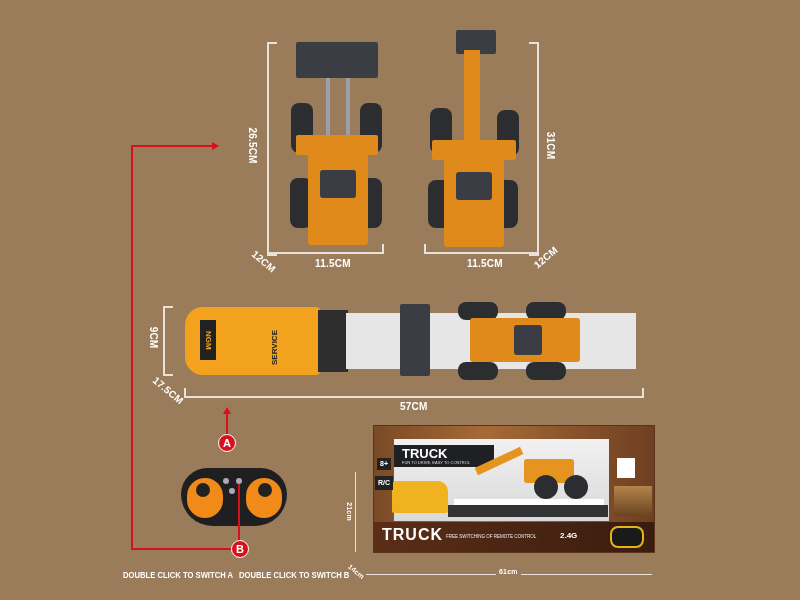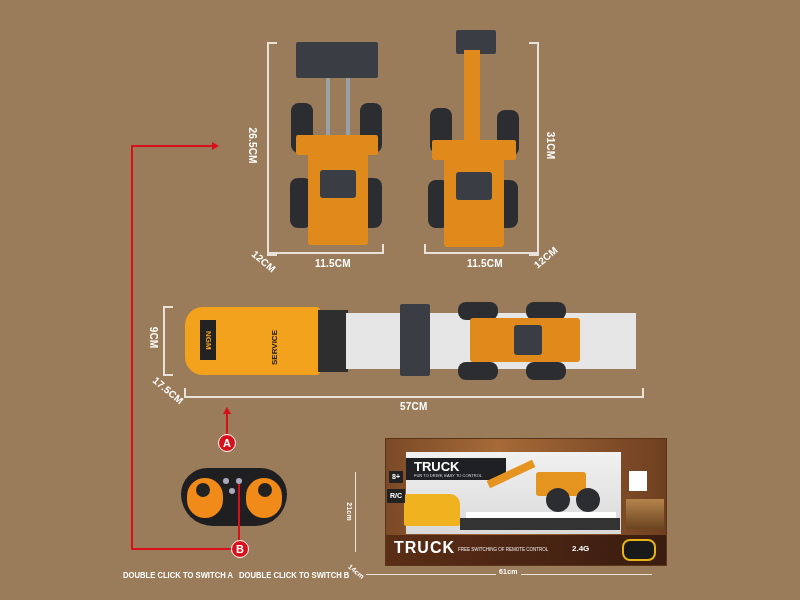--- a/index.html
+++ b/index.html
@@ -9,21 +9,21 @@
   .dimtext{position:absolute;color:#ffffff;font-weight:bold;font-size:10px;font-family:"Liberation Sans",sans-serif;letter-spacing:0.2px;white-space:nowrap;}
   .redline{position:absolute;background:#d8101c;}
   .badge{position:absolute;width:16px;height:16px;border-radius:50%;background:#d8101c;border:1px solid #fff;color:#fff;font-weight:bold;font-size:11px;text-align:center;line-height:16px;font-family:"Liberation Sans",sans-serif;}
   .caption{position:absolute;color:#fff;font-weight:bold;font-size:9px;font-family:"Liberation Sans",sans-serif;transform:scaleX(0.85);transform-origin:left;white-space:nowrap;}
   
   .bucket{position:absolute;background:#3a3d44;border-radius:2px;}
   .tire{position:absolute;background:#2b2d31;border-radius:8px;}
   .body-or{position:absolute;background:#e08a1c;}
   .grey{position:absolute;background:#9aa0a8;}
   
-  .box{position:absolute;left:373px;top:438px;width:280px;height:126px;background:linear-gradient(90deg,#7a4a26,#a66a38 40%,#6e3f20);border:1px solid #5a3418;margin-left:12px;}
+  .box{position:absolute;left:373px;top:425px;width:280px;height:126px;background:linear-gradient(90deg,#7a4a26,#a66a38 40%,#6e3f20);border:1px solid #5a3418;}
   .window{position:absolute;left:20px;top:13px;width:215px;height:82px;background:linear-gradient(180deg,#f1f1f1,#d9d9d9);}
   .boxbottom{position:absolute;left:0;top:96px;width:280px;height:30px;background:linear-gradient(90deg,#5b2e16,#3a1c10);}
 </style>
 </head>
 <body>
 
 <div class="redline" style="left:131px;top:145px;width:2px;height:405px;"></div>
 <div class="redline" style="left:131px;top:145px;width:82px;height:2px;"></div>
 <div class="abs" style="left:212px;top:142px;width:0;height:0;border-top:4px solid transparent;border-bottom:4px solid transparent;border-left:7px solid #d8101c;"></div>
 <div class="redline" style="left:131px;top:548px;width:100px;height:2px;"></div>

